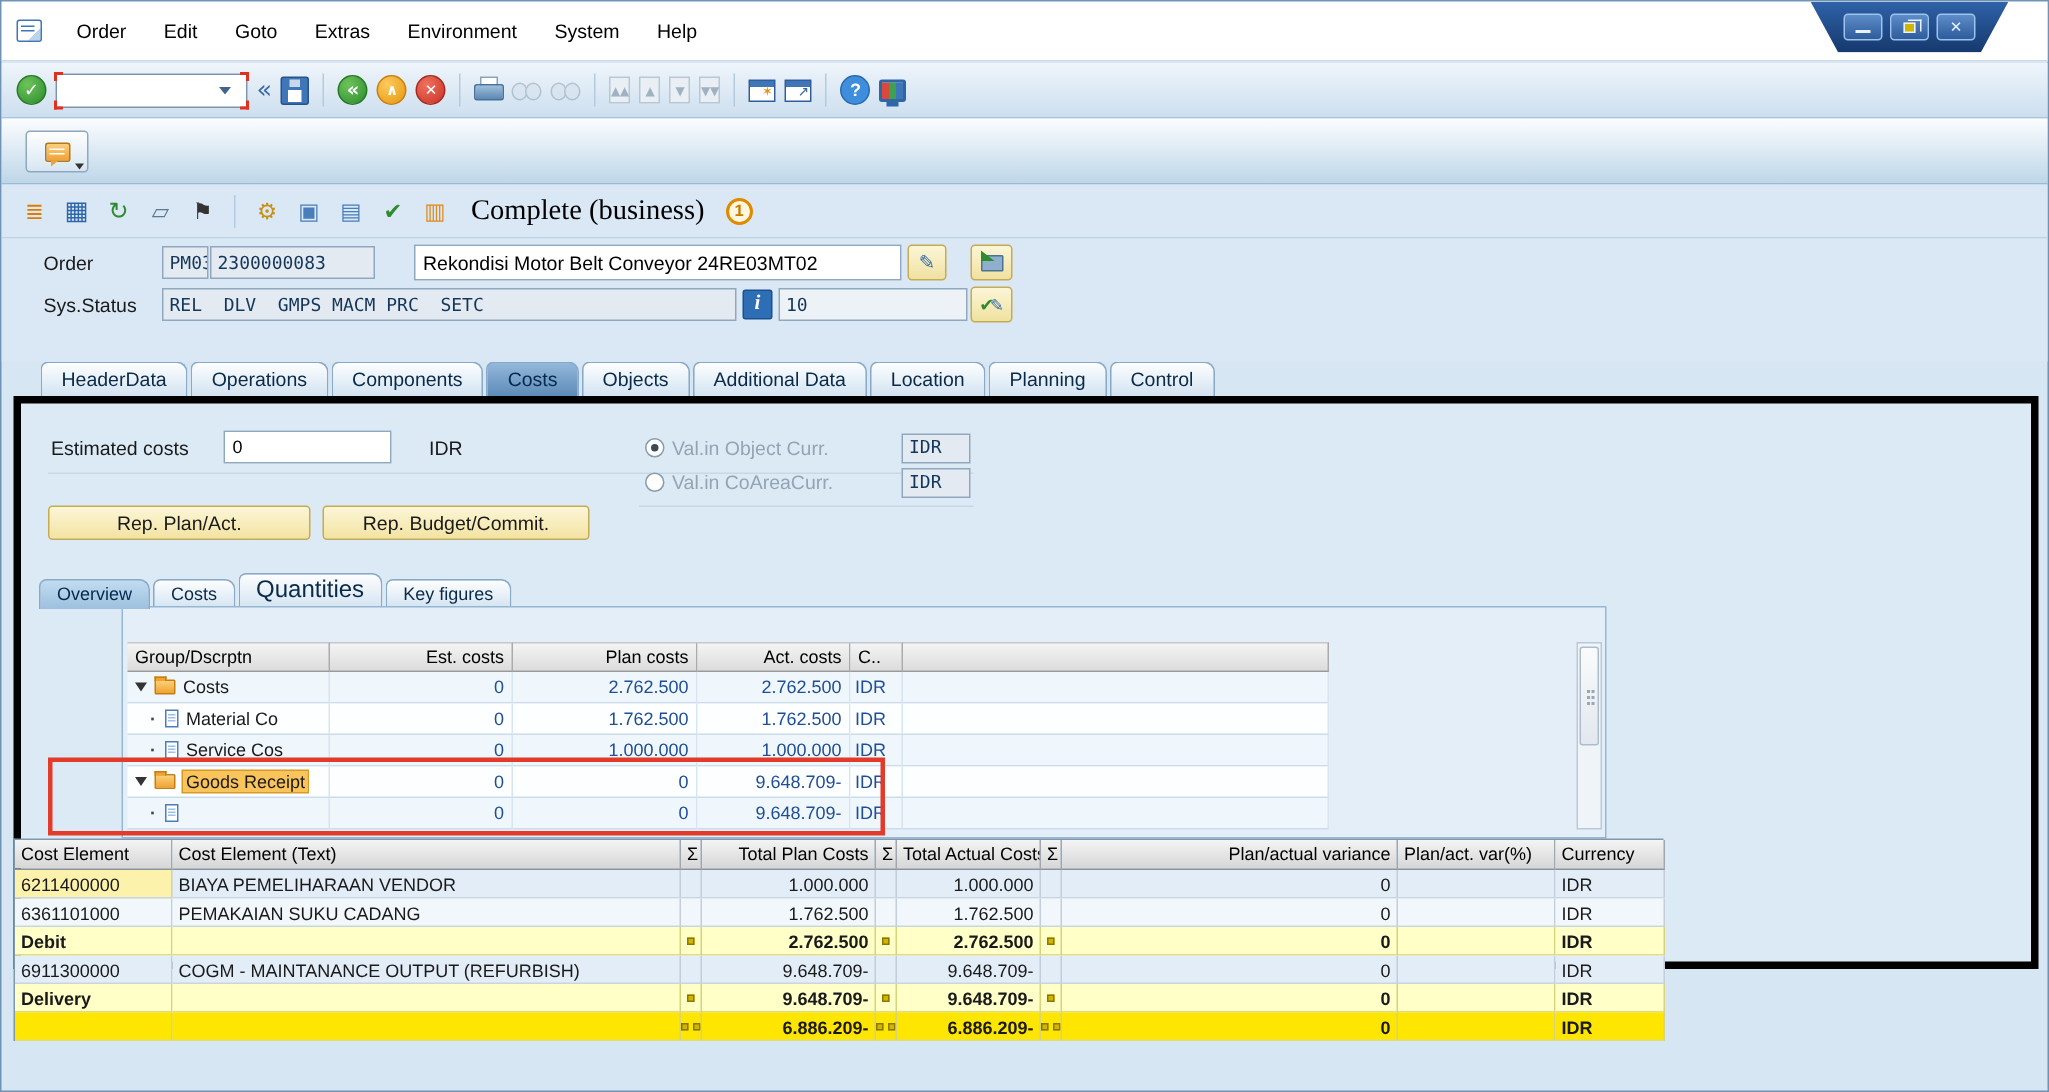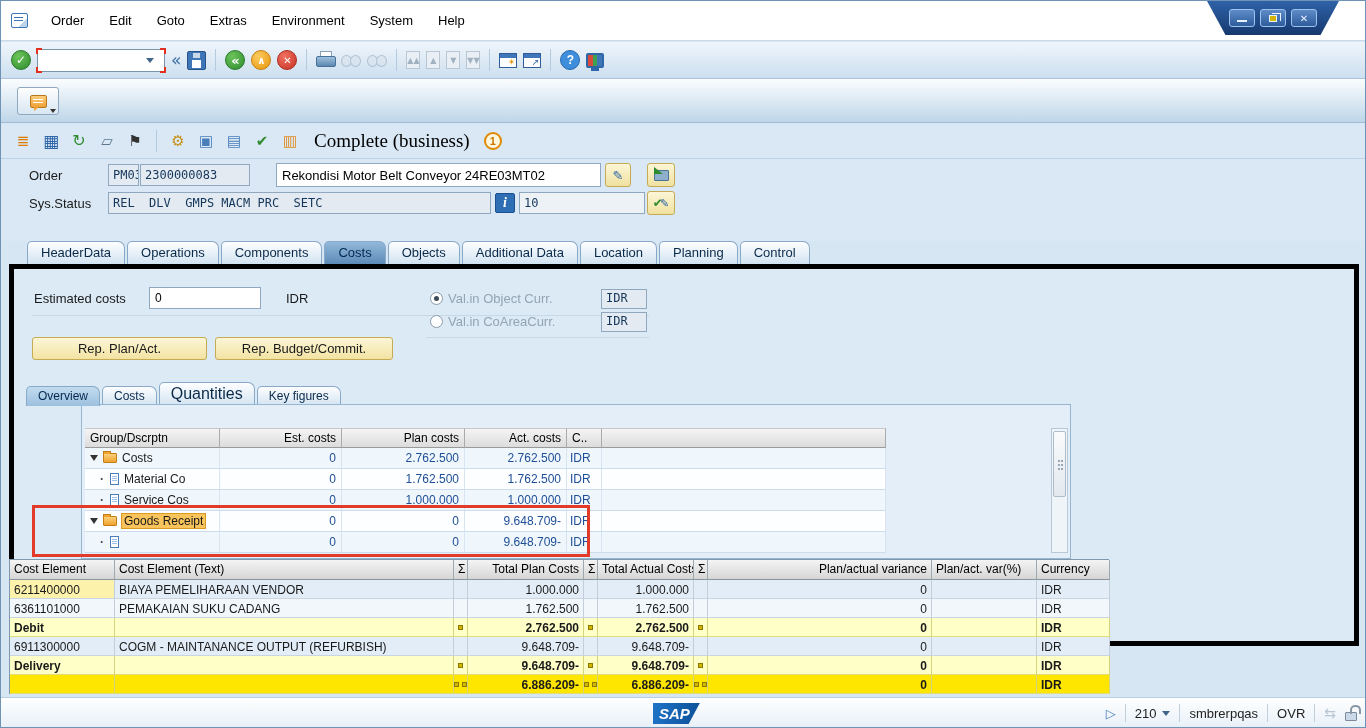--- a/index.html
+++ b/index.html
@@ -513,32 +513,14 @@
     <div class="ac num r-total">6.886.209-</div>
     <div class="ac mid r-total">
         <span class="sq"></span>
         <span class="sq"></span>
       </div>
     <div class="ac num r-total">0</div>
     <div class="ac num r-total"></div>
     <div class="ac r-total">IDR</div>
   </div>
 
-  <div id="statusbar" class="abs">
-    <span id="sap-logo">SAP</span>
-    <div id="sbright">
-      <span class="glyph" style="color:#4A7EBB;font-size:13px;">▷</span>
-      <span class="ssep"></span>
-      <span style="display:flex;align-items:center;gap:4px;">
-        <span>210</span>
-        <span class="ddarrow"></span>
-      </span>
-      <span class="ssep"></span>
-      <span>smbrerpqas</span>
-      <span class="ssep"></span>
-      <span>OVR</span>
-      <span class="ssep"></span>
-      <span class="glyph" style="color:#B8C4D0;font-size:14px;">⇆</span>
-      <span id="lock-icon"></span>
-    </div>
-  </div>
 
 </div>
 
 </body></html>

